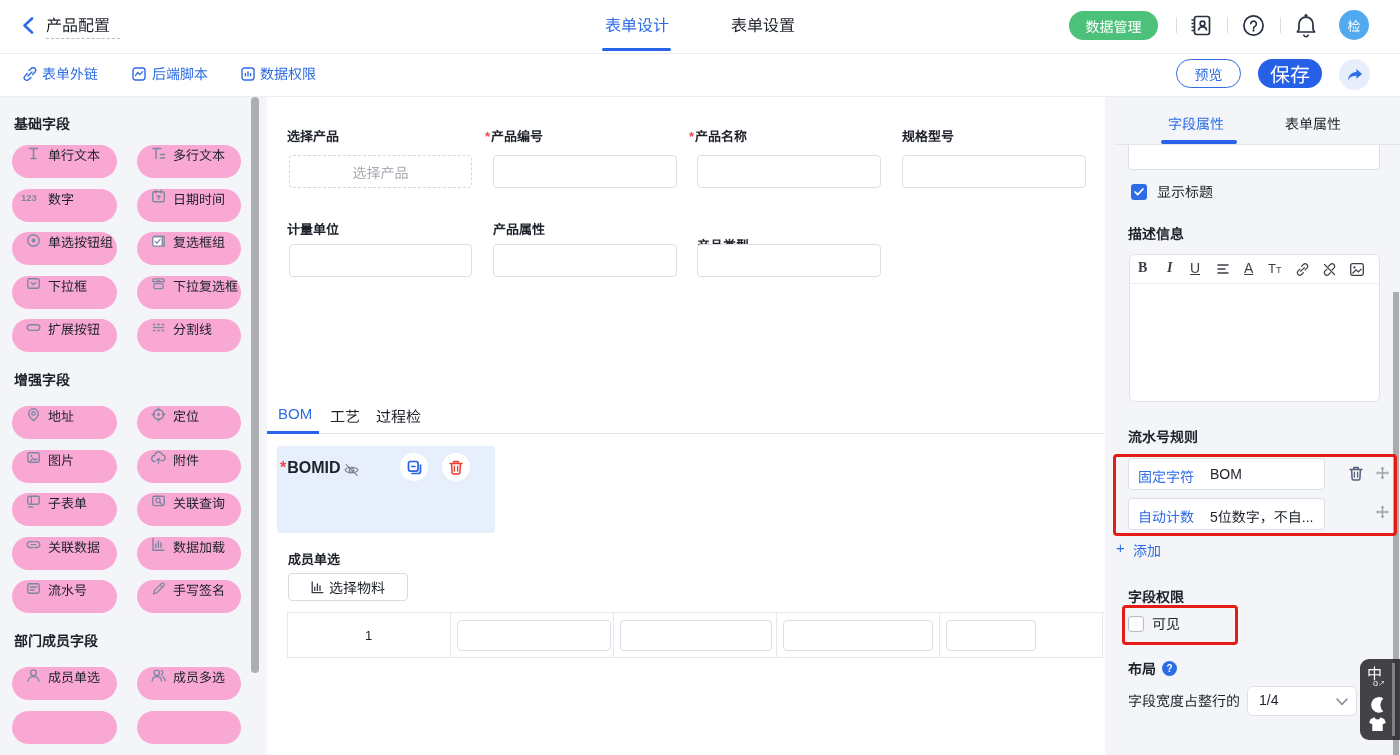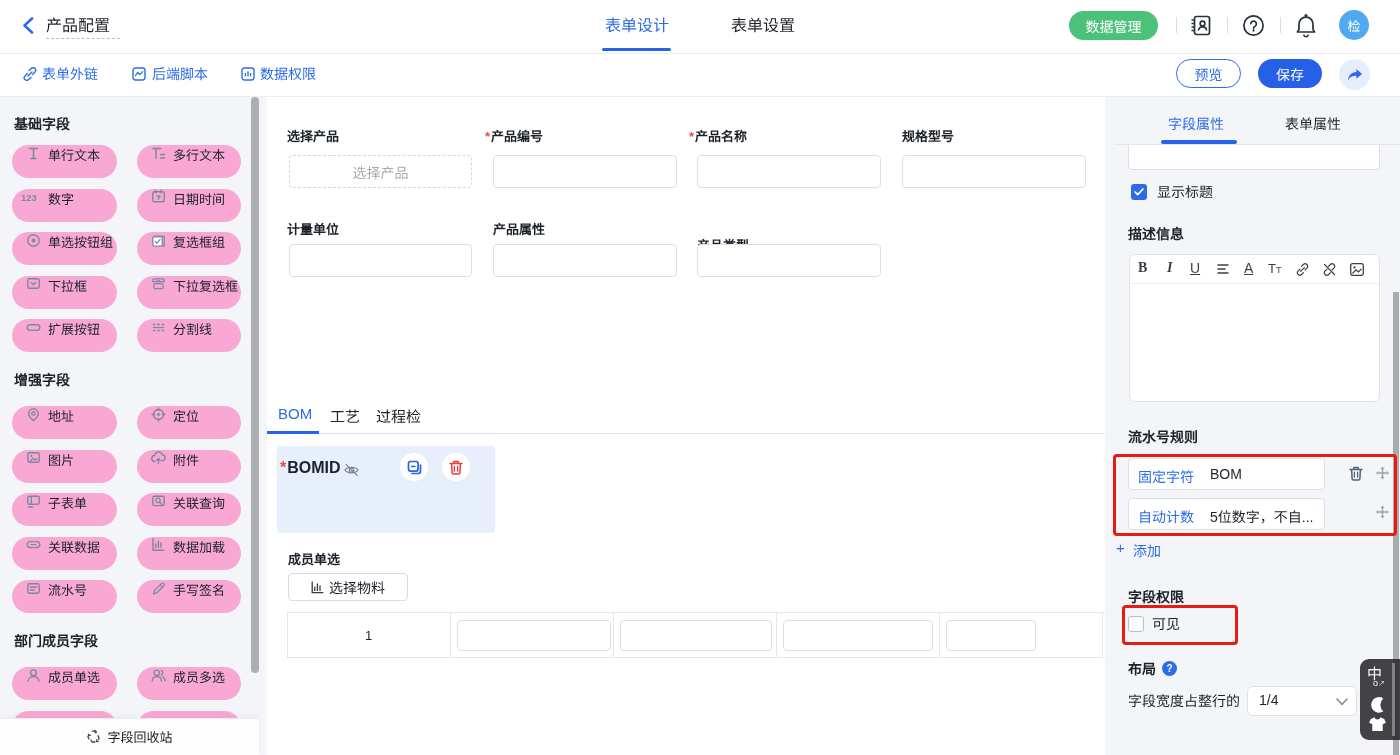--- a/index.html
+++ b/index.html
@@ -85,21 +85,21 @@
         <path d="M3.4 8.6 L5.8 5.4 L7.8 7.6 L10.6 4.6" fill="none" stroke="#2e6ce5" stroke-width="1.3" stroke-linecap="round" stroke-linejoin="round"></path>
       </svg>
     <div class="abs" style="left:152px;top:8px;font-size:14px;color:#2e6ce5;">后端脚本</div>
     <svg class="abs" style="left:241px;top:12px;" width="14" height="14" viewBox="0 0 14 14">
         <rect x="1" y="1" width="12" height="12" rx="2.4" fill="none" stroke="#2e6ce5" stroke-width="1.4"></rect>
         <path d="M4.4 8.8 v-2.4 M7 8.8 V5 M9.6 8.8 V6.6" stroke="#2e6ce5" stroke-width="1.4" stroke-linecap="round"></path>
       </svg>
     <div class="abs" style="left:260px;top:8px;font-size:14px;color:#2e6ce5;">数据权限</div>
 
     <div class="abs ctr" style="left:1176px;top:4px;width:65px;height:29px;border:1px solid #2e6ce5;border-radius:15px;color:#2e6ce5;font-size:14px;background:#fff;">预览</div>
-    <div class="abs ctr" style="left:1258px;top:4px;width:64px;height:29px;background:#2660e6;border-radius:15px;color:#fff;font-size:14px;">保存</div>
+    <div class="abs ctr" style="left:1258px;top:4px;width:64px;height:29px;background:#2660e6;border-radius:15px;color:#fff;font-size:20px;">保存</div>
     <div class="abs ctr" style="left:1339px;top:4px;width:31px;height:31px;border-radius:50%;background:#e7eefb;">
       <svg width="16" height="14" viewBox="0 0 17 15">
           <path d="M10 1.2 L16 6.4 L10 11.6 V8.4 C5.5 8.4 2.8 10 1 13.2 C1.3 8.4 4.6 4.6 10 4.4 Z" fill="#2e6ce5"></path>
         </svg>
     </div>
   </div>
 
   <div id="sidebar">
     <div class="sec" style="top:16px;">基础字段</div>
     <div class="pill pc1" style="top:48px;"><span class="pic">
@@ -238,27 +238,20 @@
             <circle cx="5.8" cy="4.8" r="2.7" fill="none" stroke="#7d88a0" stroke-width="1.3"></circle>
             <path d="M1.2 13 c0-2.7 2-4.3 4.6-4.3 s4.6 1.6 4.6 4.3" fill="none" stroke="#7d88a0" stroke-width="1.3" stroke-linecap="round"></path>
             <path d="M10.2 2.4 a2.7 2.7 0 0 1 0 4.9 M11.6 8.9 c1.6.6 2.5 2 2.5 4.1" fill="none" stroke="#7d88a0" stroke-width="1.3" stroke-linecap="round"></path>
           </svg>
         </span>成员多选</div>
     <div class="pill pc1" style="top:613.5px;"></div>
     <div class="pill pc2" style="top:613.5px;"></div>
 
     <div class="abs" style="left:251px;top:0;width:8px;height:576px;background:#adaeb2;border-radius:4px;"></div>
 
-    <div class="abs" style="left:0;top:620.5px;width:259px;height:37.5px;background:#fdfdfe;border-top:1px solid #ededf0;box-shadow:0 -3px 6px rgba(31,35,41,0.03);display:flex;align-items:center;justify-content:center;font-size:13px;color:#1d2129;">
-      <svg width="15" height="15" viewBox="0 0 15 15" style="margin-right:6px;">
-          <path d="M5.8 2.2 h3.4 l1.1 2.2 M11.8 6.4 l1.3 2.6 -1.1 2.2 M9.4 13 H6 l-1.3-2.4 M3.2 10.4 1.9 7.8 3 5.6" fill="none" stroke="#444b55" stroke-width="1.3" stroke-linejoin="round"></path>
-          <path d="M8.6 1 l1.7 1.4 -1.7 1.4 M12.6 12.4 l-2.2.2 .2-2.2 M2.2 4.6 l.8 2 2-.6" fill="none" stroke="#444b55" stroke-width="1.2" stroke-linejoin="round"></path>
-        </svg>
-      字段回收站
-    </div>
   </div>
 
   <div id="canvas">
     <div class="flabel" style="left:20px;top:29px;">选择产品</div>
     <div class="flabel req" style="left:218px;top:29px;">产品编号</div>
     <div class="flabel req" style="left:422px;top:29px;">产品名称</div>
     <div class="flabel" style="left:635px;top:29px;">规格型号</div>
     <div class="finput" style="left:22px;top:58px;width:183px;border:1px dashed #d2d6dd;display:flex;align-items:center;justify-content:center;color:#a8abb2;font-size:14px;">选择产品</div>
     <div class="finput" style="left:226px;top:58px;width:184px;"></div>
     <div class="finput" style="left:430px;top:58px;width:184px;"></div>

